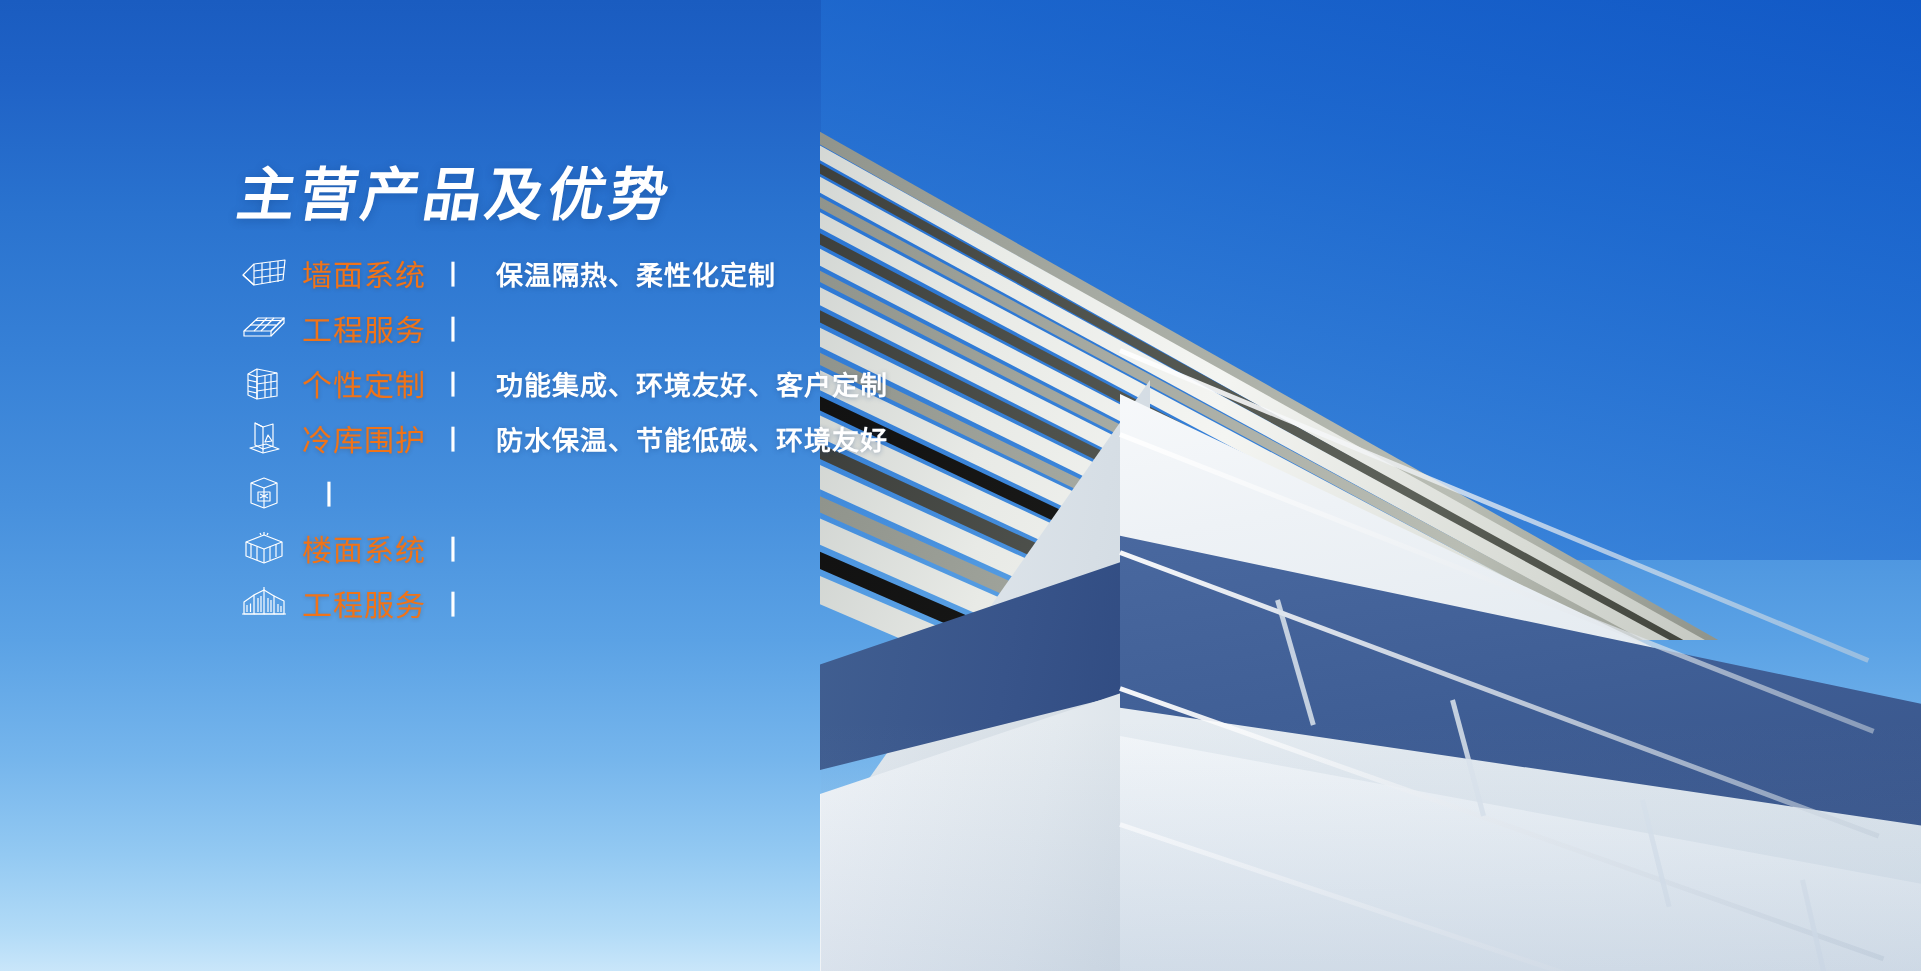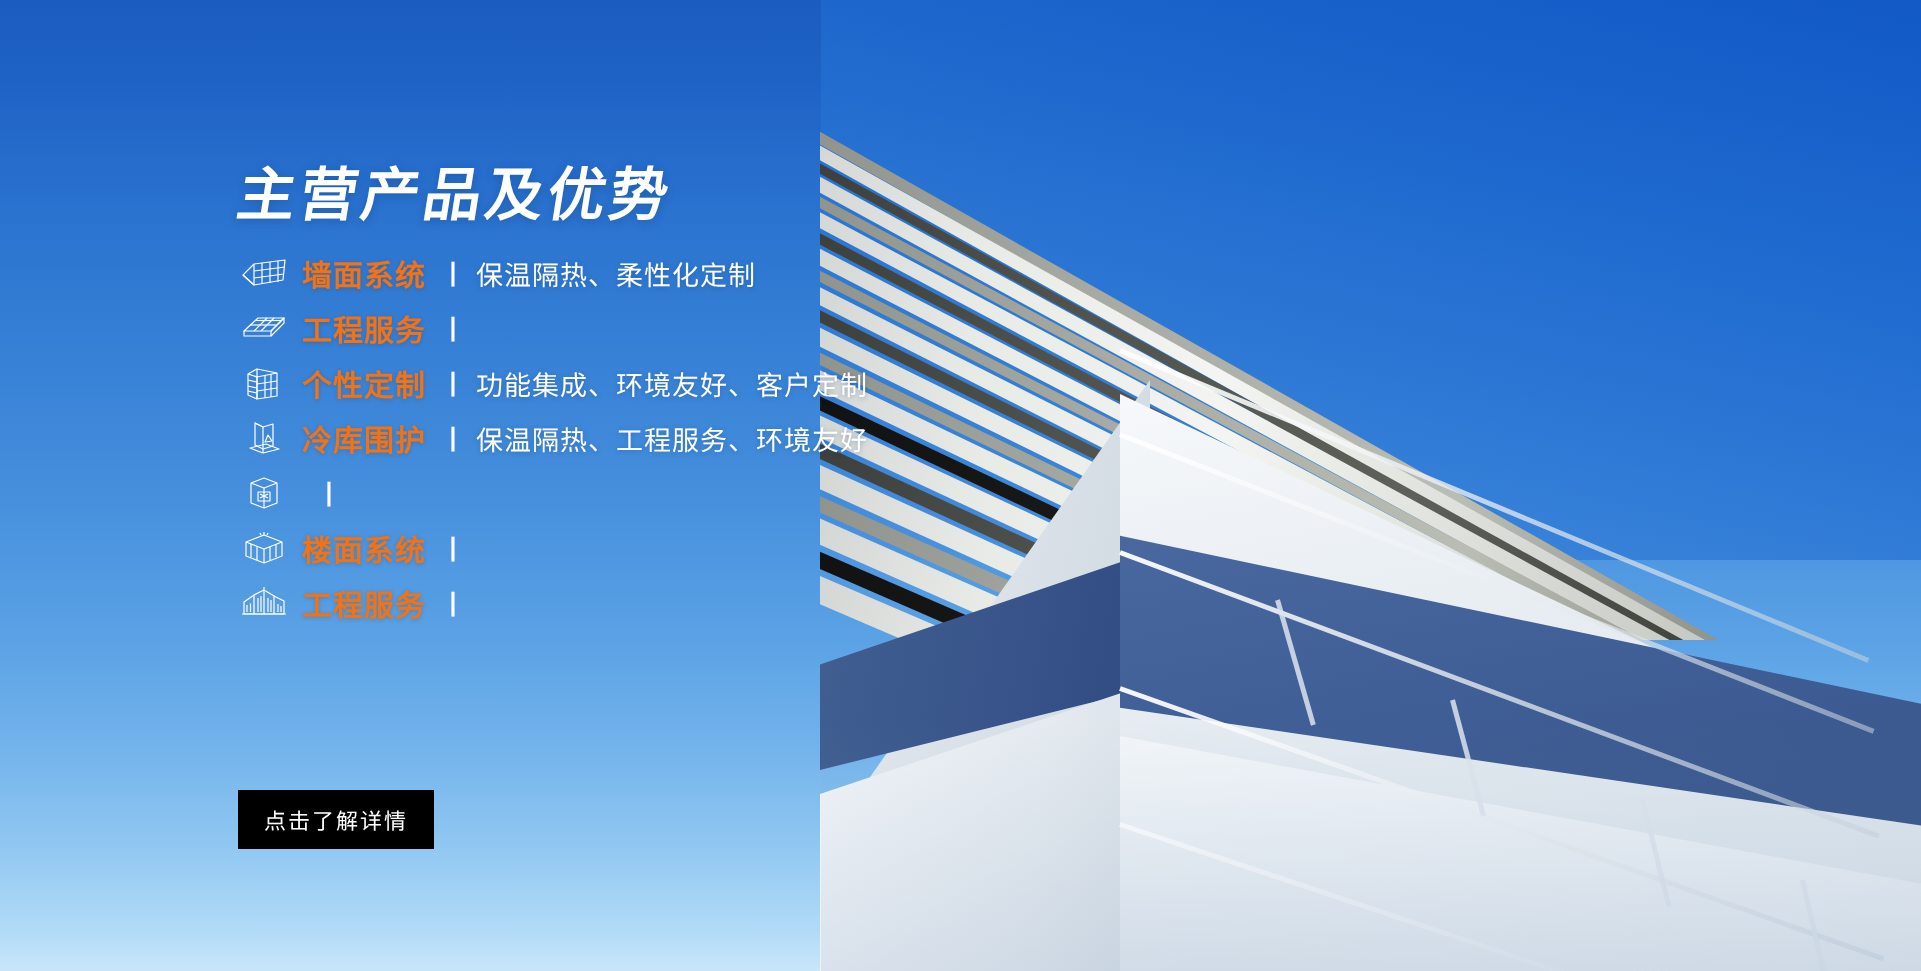--- a/index.html
+++ b/index.html
@@ -163,42 +163,43 @@
   .row-icon{
     flex:0 0 52px;
     width:52px; height:44px;
     display:flex; align-items:center; justify-content:center;
     margin-right:12px;
   }
   .row-icon svg{ display:block; }
 
   .row-title{
     font-size:30px;
-    font-weight:700;
+    font-weight:400;
     color:#f07318;
     letter-spacing:1px;
     font-family:"DejaVu Sans","Liberation Sans",sans-serif;
     text-shadow:0 1px 4px rgba(60,30,0,.22);
   }
 
   .row-sep{
     color:#ffffff;
     font-size:26px;
     font-weight:700;
     margin:0 10px 0 14px;
     position:relative;
     top:-1px;
   }
 
   .row-desc{
     font-size:27px;
-    font-weight:400;
+    font-weight:700;
     color:#ffffff;
     letter-spacing:1px;
     text-shadow:0 1px 5px rgba(20,60,120,.35);
+    margin-left:20px;
   }
 
   .cta{
     position:absolute;
     left:0; top:790px;
     display:inline-block;
     background:#000000;
     color:#ffffff;
     font-size:22px;
     letter-spacing:2px;
@@ -329,21 +330,21 @@
             <svg width="38" height="38" viewBox="0 0 38 38" fill="none" stroke="#ffffff" stroke-width="1.2" stroke-linejoin="round">
     <path d="M10 4 L10 26 L18 30 L18 8 Z"></path>
     <path d="M10 4 L18 8 L28 5 L28 27 L18 30"></path>
     <path d="M5 29 L18 34 L34 30 L21 25 Z"></path>
     <path d="M18 30 L18 34"></path>
     <path d="M23 16 L27 22 L20 23 Z"></path>
   </svg>
           </span>
           <span class="row-title">冷库围护</span>
           <span class="row-sep">丨</span>
-          <span class="row-desc">保温隔热、工程服务、环境友好</span>
+          <span class="row-desc">防水保温、节能低碳、环境友好</span>
         </li>
         <li class="product-row">
           <span class="row-icon">
             <svg width="36" height="38" viewBox="0 0 36 38" fill="none" stroke="#ffffff" stroke-width="1.2" stroke-linejoin="round">
     <path d="M5 9 L18 4 L31 9 L31 29 L18 34 L5 29 Z"></path>
     <path d="M5 9 L18 14 L31 9"></path>
     <path d="M18 14 L18 34"></path>
     <path d="M12 18 L24 18 L24 27 L12 27 Z"></path>
     <path d="M14 24 L22 20"></path>
               <path d="M14 20 L22 24"></path>
@@ -386,15 +387,14 @@
     <path d="M37 18 L37 26"></path>
               <path d="M40 20 L40 26"></path>
     <path d="M23 4 L23 1"></path>
   </svg>
           </span>
           <span class="row-title">工程服务</span>
           <span class="row-sep">丨</span>
         </li>
       </ul>
 
-    <button class="cta">点击了解详情</button>
   </div>
 </div>
 
 </body></html>

